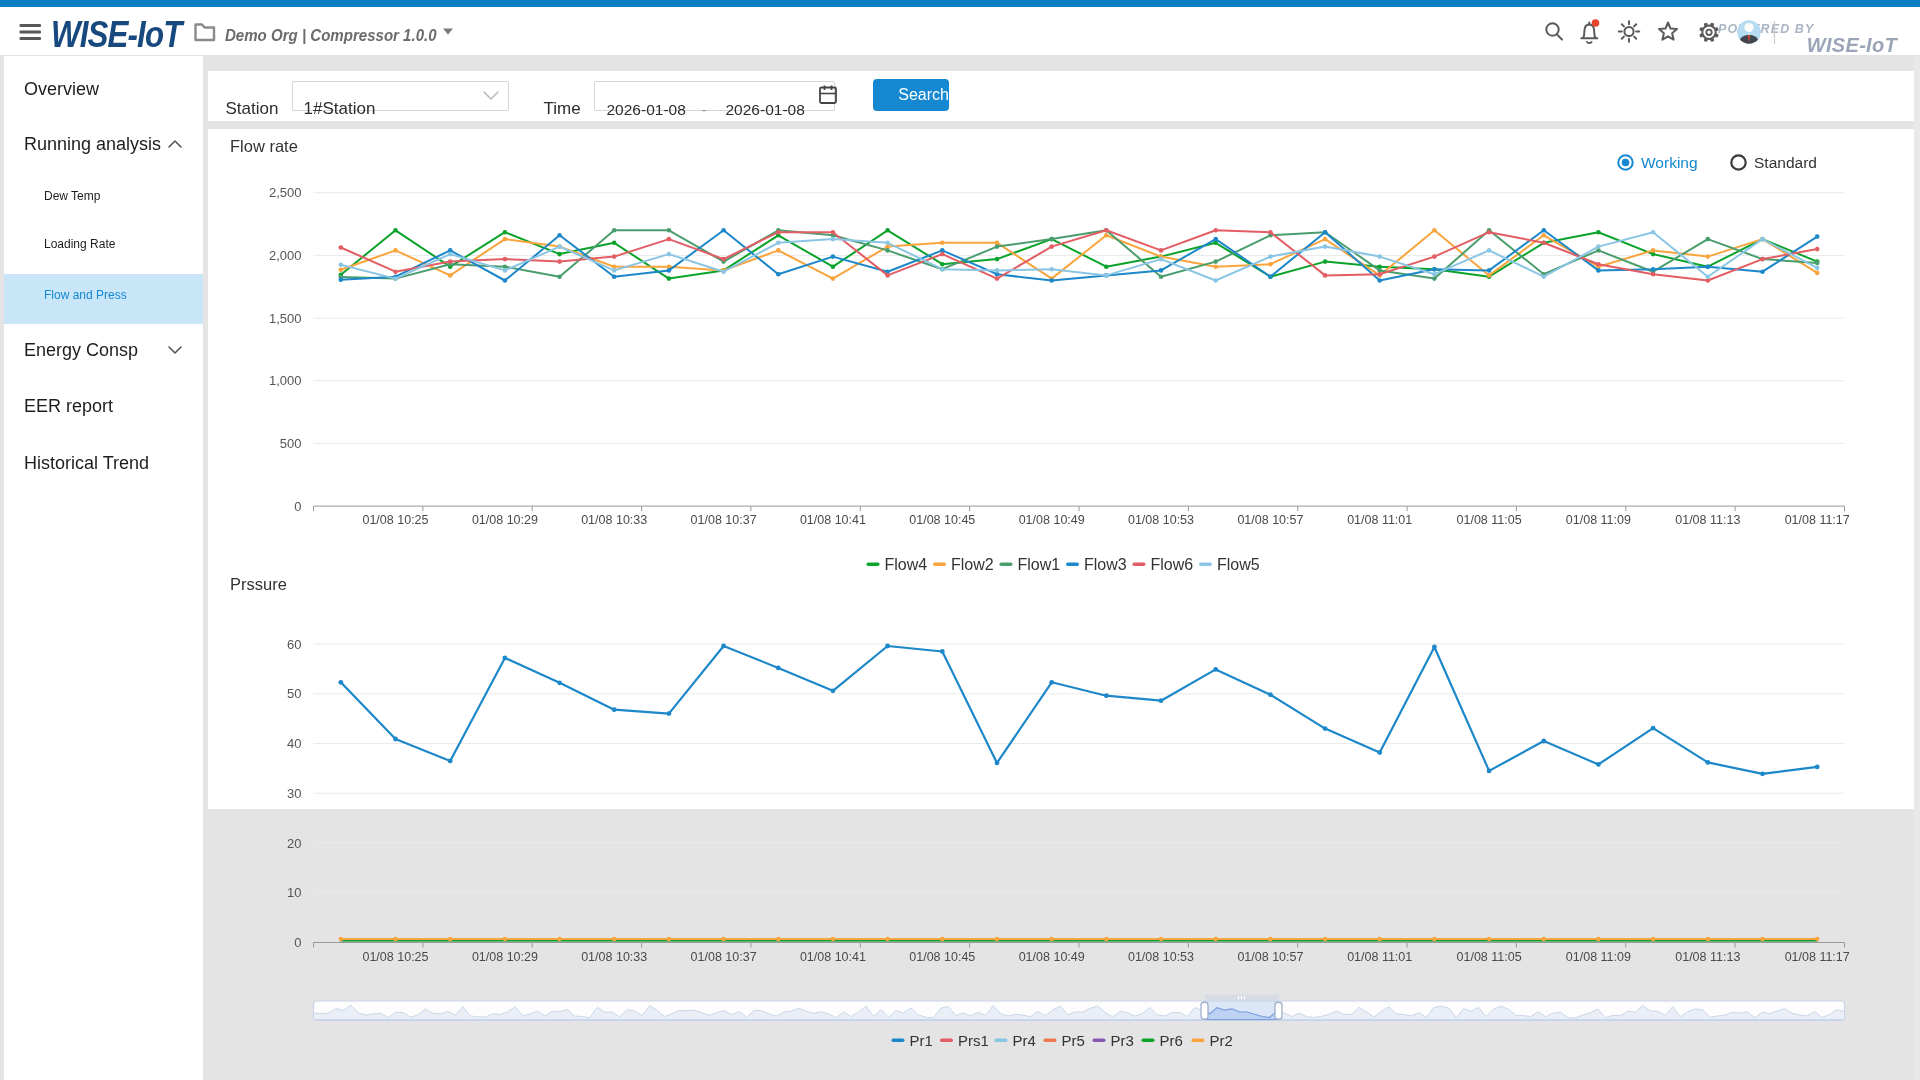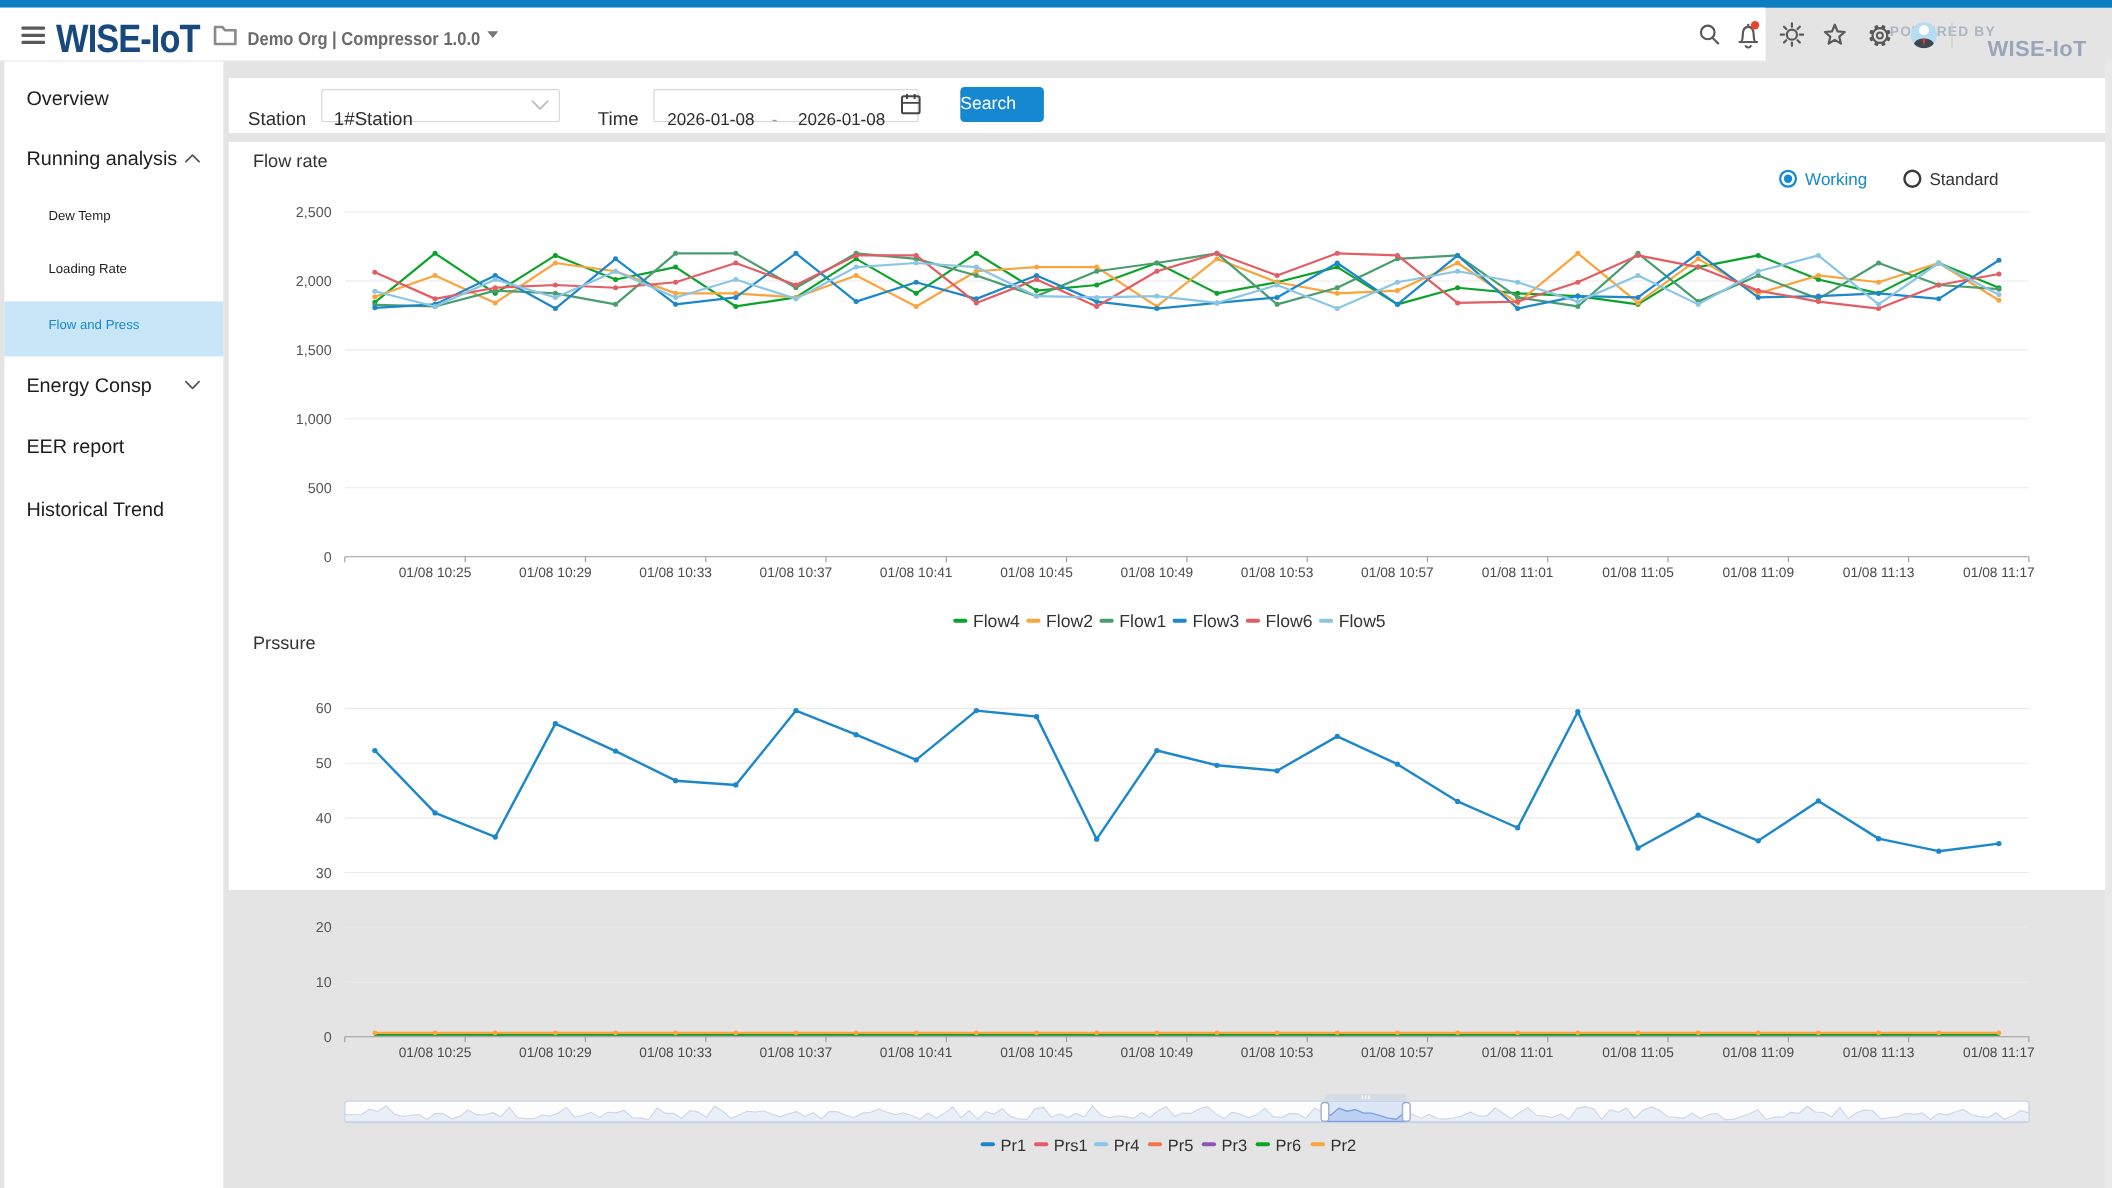--- a/index.html
+++ b/index.html
@@ -1,38 +1,38 @@
 <!DOCTYPE html>
 <html><head>
 <meta charset="utf-8">
 <title>WISE-IoT</title>
 <style>
 * { margin:0; padding:0; box-sizing:border-box; }
 html,body { width:1920px; height:1080px; overflow:hidden; background:#e4e4e4;
   font-family:"Liberation Sans", sans-serif; }
 .abs { position:absolute; }
 #topbar { left:0; top:0; width:1920px; height:7px; background:#0d7ec2; }
-#header { left:0; top:7px; width:1605px; height:49px; background:#fff; border-bottom:1px solid #e2e2e2; }
+#header { left:0; top:7px; width:1920px; height:49px; background:#fff; border-bottom:1px solid #e2e2e2;font-style:italic; }
 #logo { left:51px; top:6.5px; font-size:36px; font-weight:bold; color:#17497f; letter-spacing:-1px;
   transform:scaleX(0.87); transform-origin:left center; }
 #org { left:225px; top:18.5px; font-size:17px; font-weight:bold; color:#6b6b6b;
   transform:scaleX(0.885); transform-origin:left center; white-space:pre; }
 #pwr1 { left:1718px; top:15px; width:100px; text-align:left; font-size:12.5px; font-weight:bold; color:#abb6c4; letter-spacing:1.1px; }
 #pwr2 { left:1797px; top:27px; width:100px; text-align:right; font-size:20px; font-weight:bold; color:#9aa5b8; letter-spacing:0.3px; }
 #sidebar { left:4px; top:56px; width:199px; height:1024px; background:#ffffff; }
 .nav1 { position:absolute; left:20px; font-size:18px; color:#1d1d1d; }
 .nav2 { position:absolute; left:40px; font-size:12px; color:#1d1d1d; }
 #active { left:0; top:218px; width:199px; height:50px; background:#c9e5f8; }
 #scrollbar { left:1914px; top:56px; width:6px; height:1024px; background:#e9e9e9; }
 #filterpanel { left:207.5px; top:71px; width:1706.5px; height:50px; background:#fff; }
 #chartpanel { left:207.5px; top:129px; width:1706.5px; height:680px; background:#fff; }
 .flabel { position:absolute; top:14px; font-size:17px; color:#2d2d2d;margin-top:14px; }
 .fbox { position:absolute; top:9.5px; height:30px; border:1px solid #d6d6d6; border-radius:2px; background:#fff; }
 #searchbtn { position:absolute; left:665.5px; top:7.5px; width:76px; height:32px; background:#1588d1;
-  border-radius:4px; color:#fff; font-size:16px; text-align:left; line-height:32px; }
+  border-radius:4px; color:#fff; font-size:16px; text-align:right; line-height:32px; }
 </style>
 </head>
 <body>
 <div class="abs" id="topbar"></div>
 <div class="abs" id="header">
   <div class="abs" id="logo">WISE-IoT</div>
   <div class="abs" id="org">Demo Org | Compressor 1.0.0</div>
   <div class="abs" id="pwr1">POWERED BY</div>
   <div class="abs" id="pwr2">WISE-IoT</div>
 </div>

